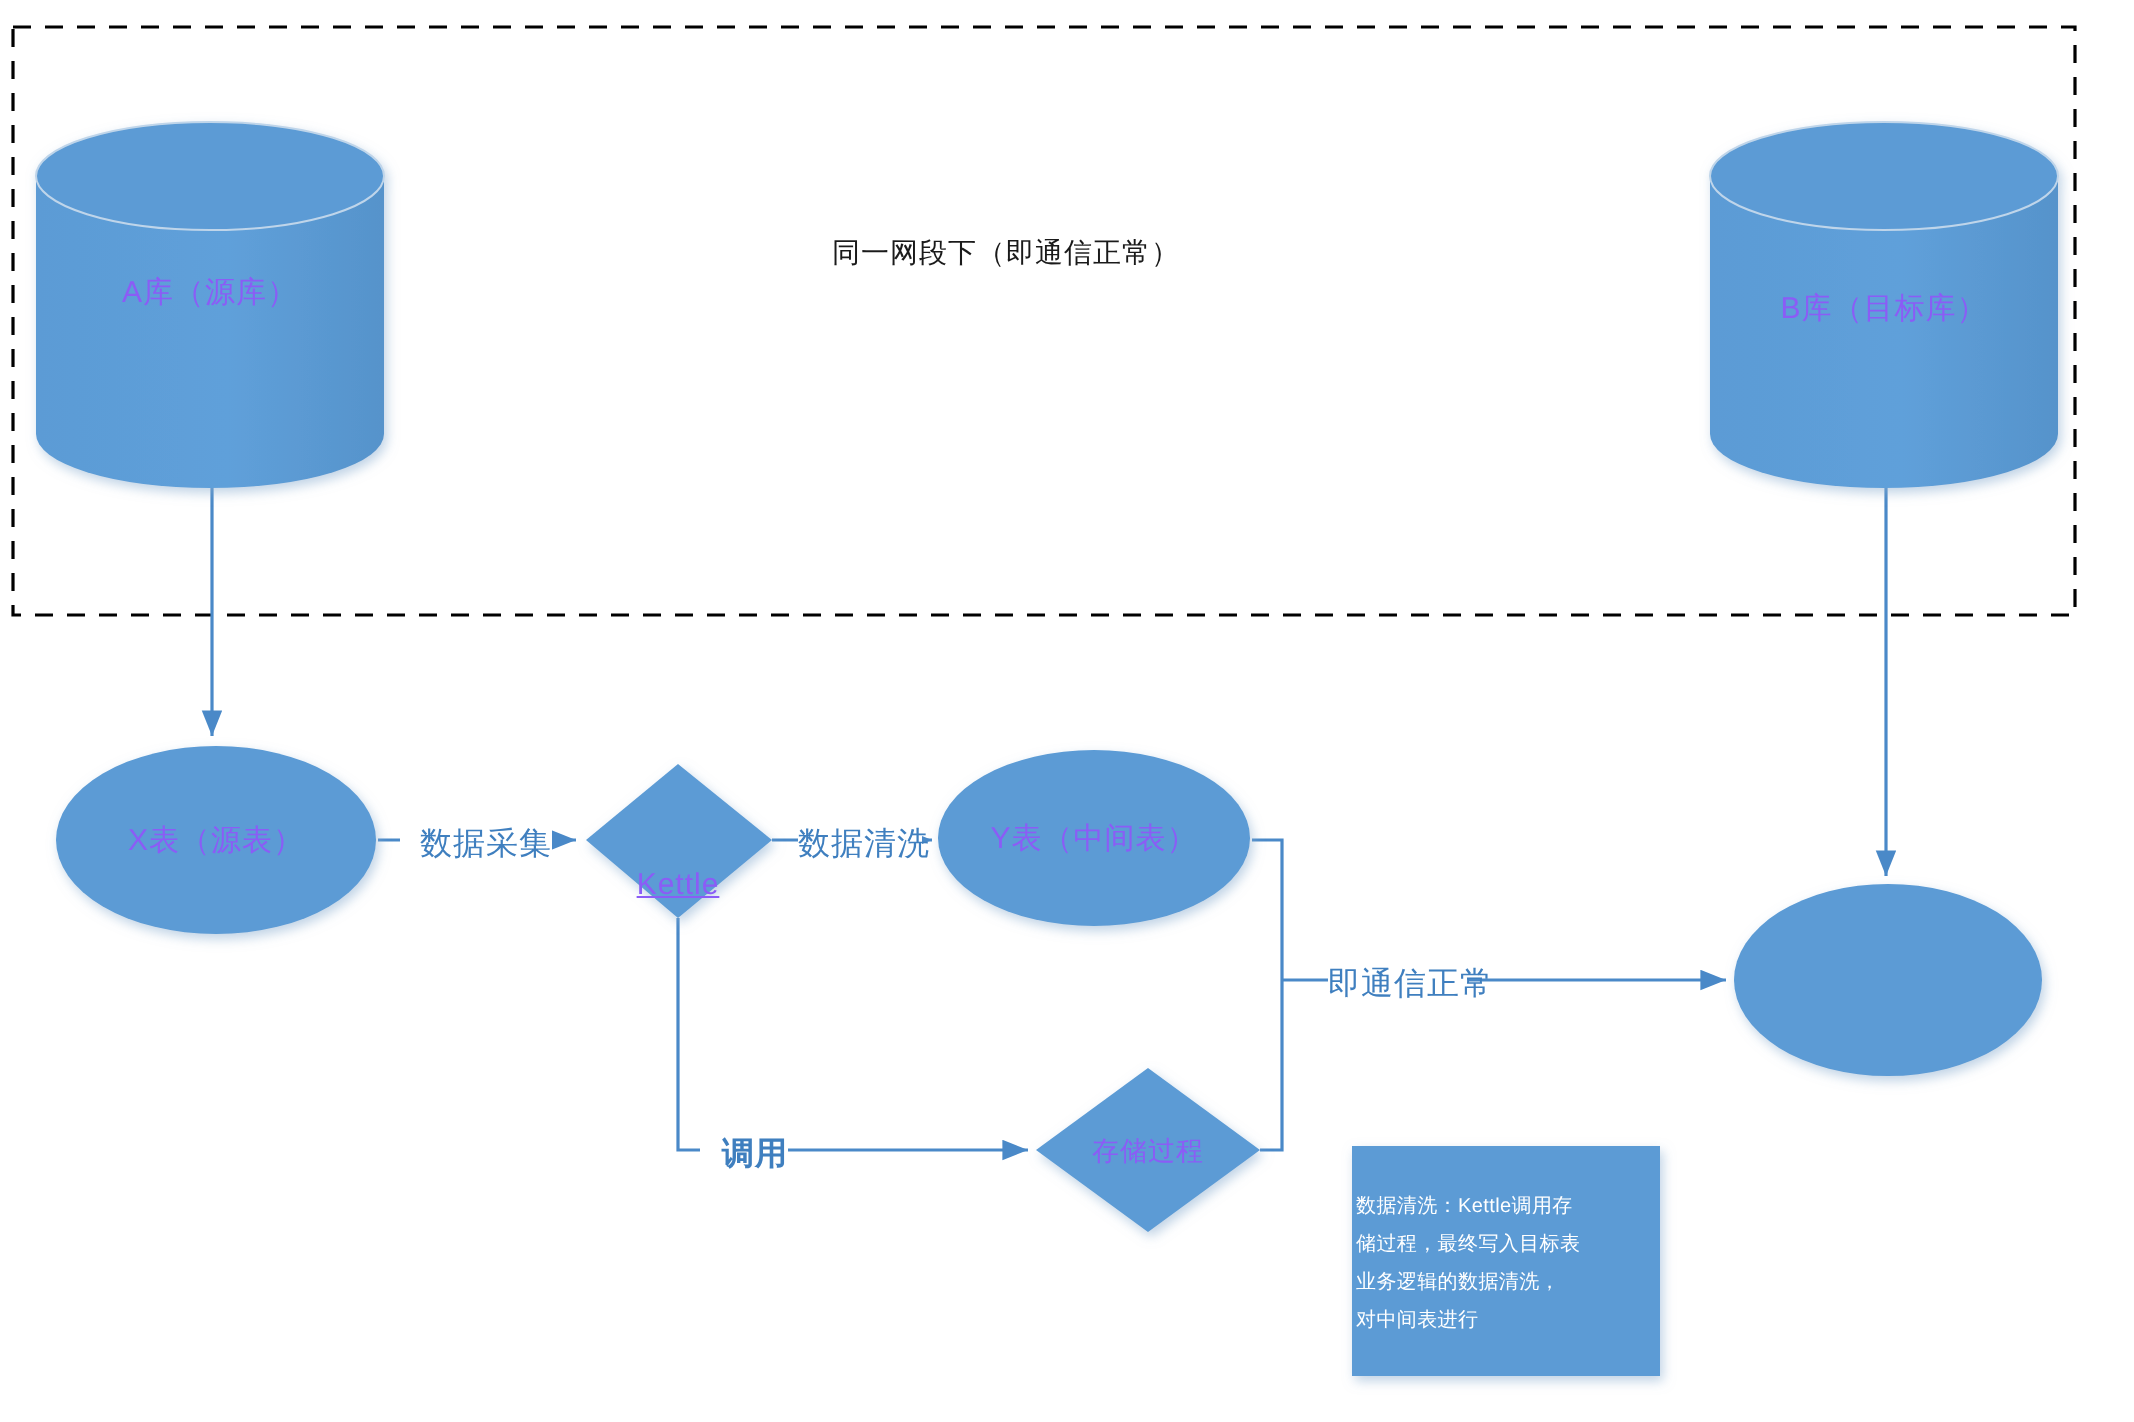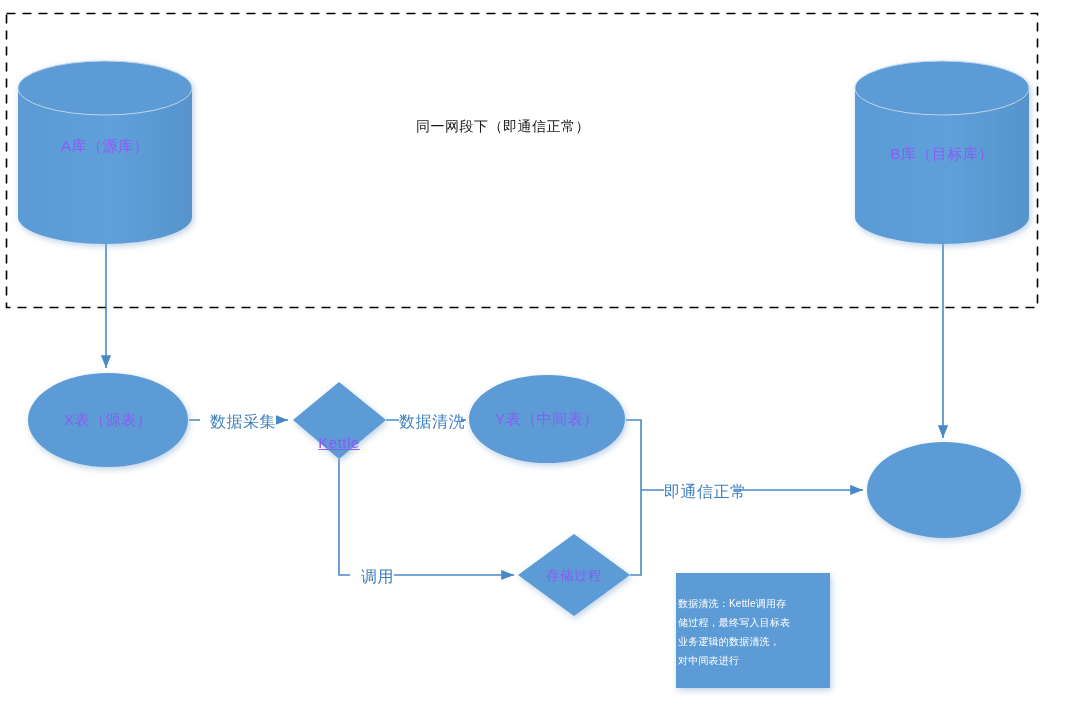--- a/index.html
+++ b/index.html
@@ -126,21 +126,21 @@
 
   <div class="node-label" style="left:447px; top:410px; width:200px;">Y表（中间表）</div>
 
 
   <div class="node-label" style="left:514px; top:567px; width:120px; font-size:13.5px;">存储过程</div>
 
   <div class="edge-label" style="left:200px; top:412px; width:76px; background:#ffffff;">数据采集</div>
 
   <div class="edge-label" style="left:399px; top:412px; width:62px; background:#ffffff;">数据清洗</div>
 
-  <div class="edge-label" style="left:350px; top:567px; width:44px; background:#ffffff;">调用</div>
+  <div class="edge-label" style="left:350px; top:567px; width:44px; background:#ffffff;font-weight:bold;">调用</div>
 
   <div class="edge-label" style="left:664px; top:482px; width:70px; background:#ffffff;">即通信正常</div>
 
   <div class="plain-label" style="left:416px; top:118px;">同一网段下（即通信正常）</div>
 
   <div class="note-text" style="left:678px; top:594px;">
     <div>数据清洗：Kettle调用存</div>
     <div>储过程，最终写入目标表</div>
     <div>业务逻辑的数据清洗，</div>
     <div>对中间表进行</div>

